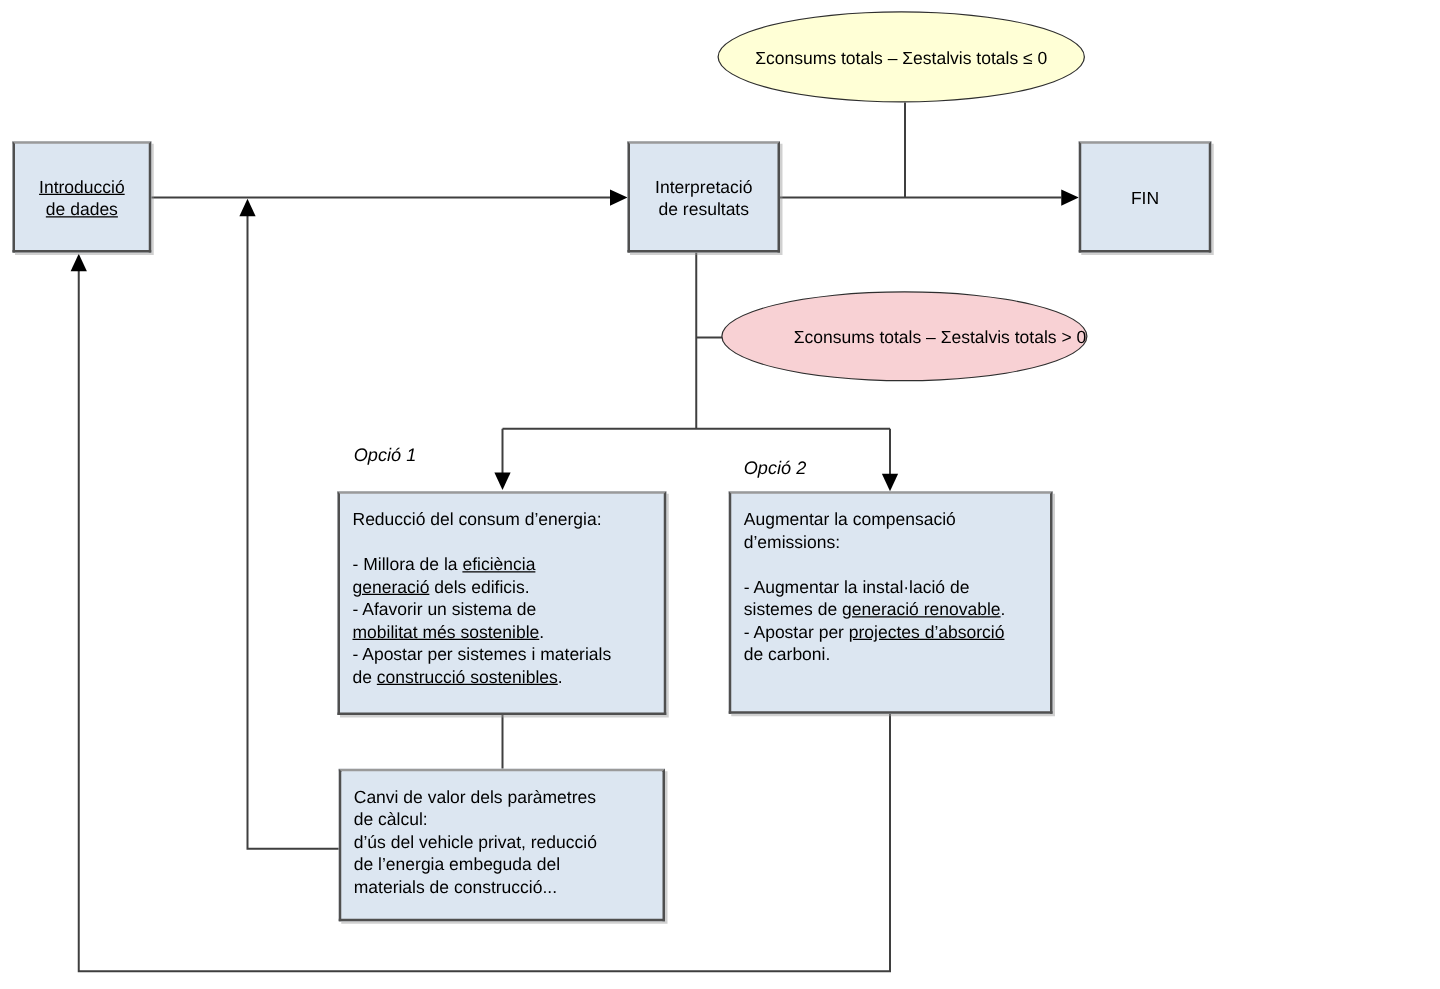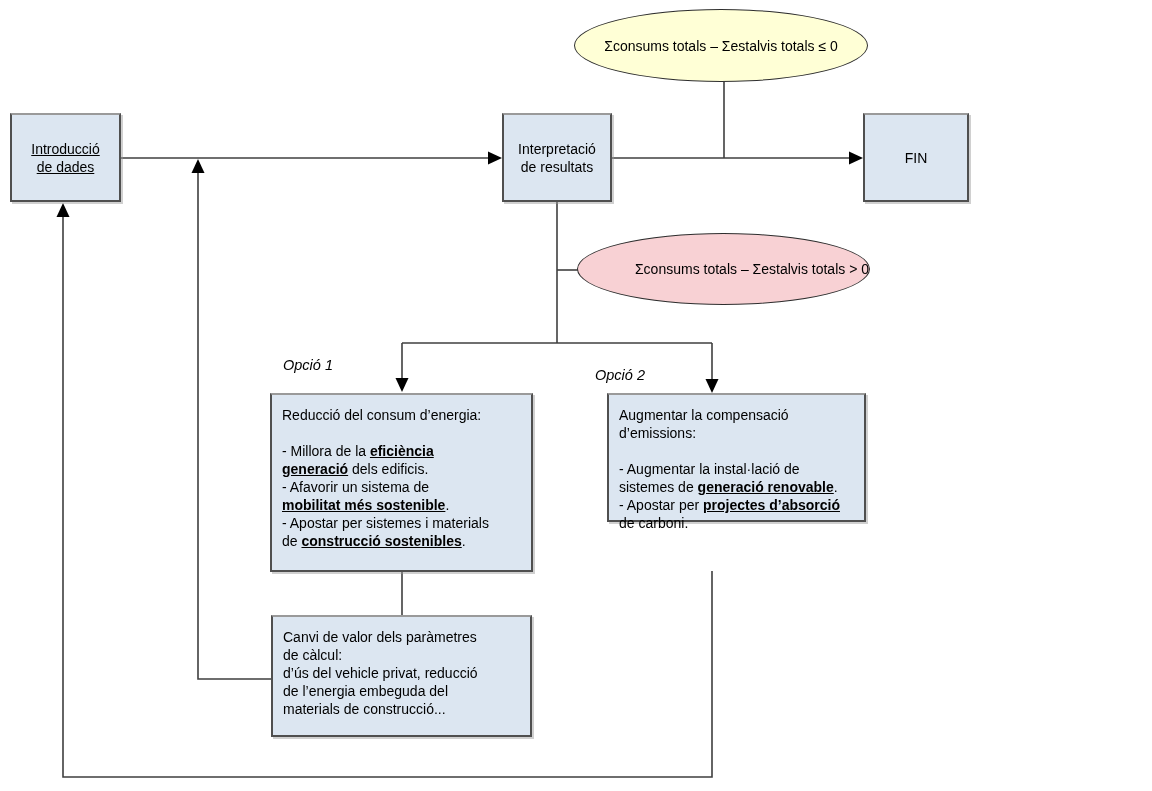--- a/index.html
+++ b/index.html
@@ -10,35 +10,35 @@
   #wires{position:absolute;left:0;top:0;width:1152px;height:791px;pointer-events:none;}
   .box{
     position:absolute;box-sizing:border-box;
     border:2px solid #4f4f4f;border-top-color:#9a9a9a;
     box-shadow:2px 2px 0 rgba(150,150,150,.45);
     font-size:14px;line-height:18px;
   }
   .box.center{display:flex;flex-direction:column;align-items:center;justify-content:center;text-align:center;}
   .box.txt{padding:11px 9px 6px 10px;text-align:left;}
   .tline{min-height:18px;white-space:nowrap;}
-  .u{text-decoration:underline;font-weight:bold;}
+  .u{text-decoration:underline;}
   .ellipse{
     position:absolute;box-sizing:border-box;border-radius:50%;
     border:1.5px solid #2e2e2e;display:flex;align-items:center;justify-content:center;
     text-align:center;font-size:14px;
   }
   .opt-label{
     position:absolute;font-style:italic;font-size:14.5px;line-height:16px;
   }
   
   #node-intro {left:10px; top:113px; width:111px; height:89px;}
-  #node-interp{left:502px;top:113px; width:110px; height:89px;}
+  #node-interp{left:502px;top:113px; width:122px; height:89px;}
   #node-fin   {left:863px;top:113px; width:106px; height:89px;}
   #node-opt1  {left:270px;top:393px; width:263px; height:179px;}
-  #node-opt2  {left:607px;top:393px; width:259px; height:129px;}
+  #node-opt2  {left:583px;top:393px; width:259px; height:178px;}
   #node-canvi {left:271px;top:615px; width:261px; height:122px;}
   #cond-end   {left:574px;top:9px;   width:294px; height:73px;}
   #cond-loop  {left:577px;top:233px; width:293px; height:72px;justify-content:flex-end;}
   #label-opt1 {left:283px;top:357px;text-align:right;}
   #label-opt2 {left:595px;top:367px;}
 </style>
 </head>
 <body>
 
 <div id="canvas">

